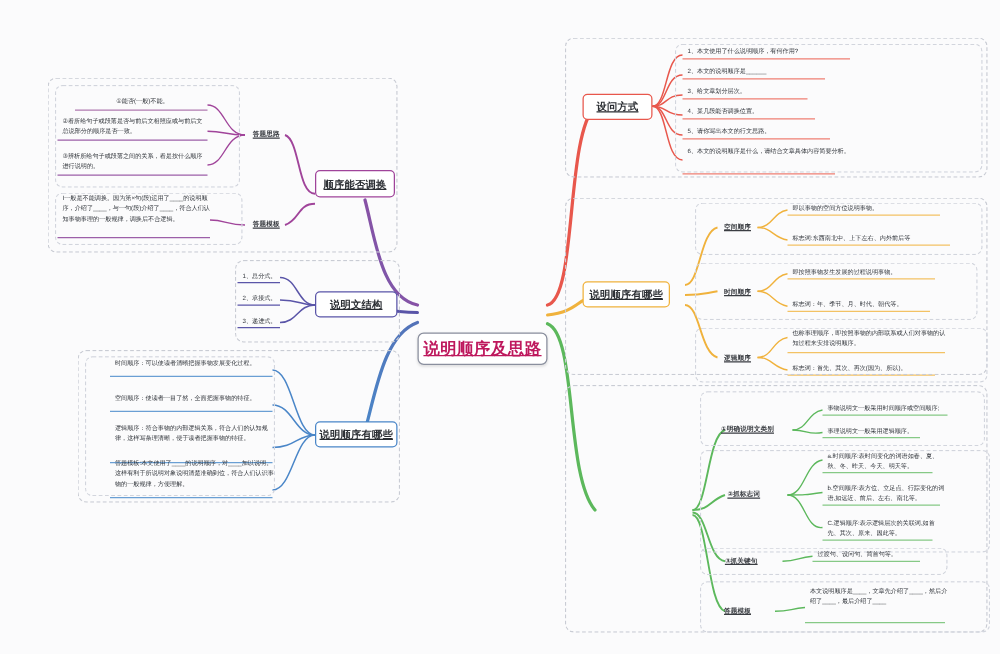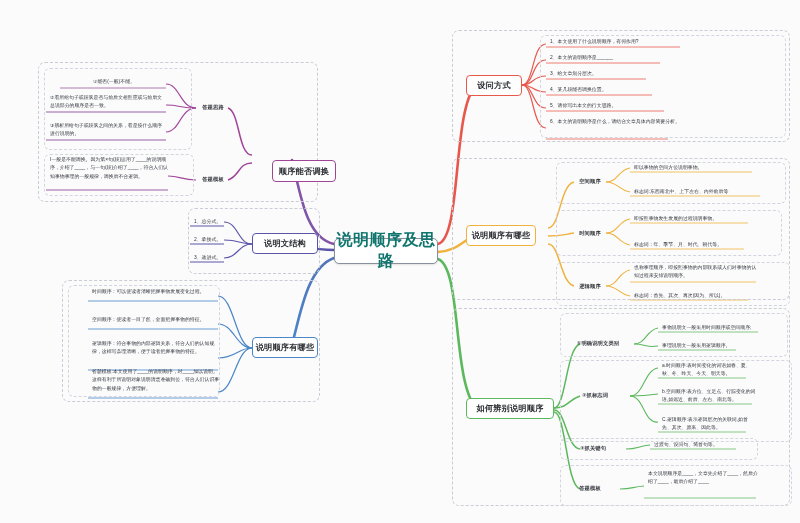--- a/index.html
+++ b/index.html
@@ -12,31 +12,32 @@
   }
   #canvas{position:absolute;inset:0;width:800px;height:523px;}
   #svg{position:absolute;left:0;top:0;width:800px;height:523px;pointer-events:none;}
 
   
   .node{
     position:absolute;
     box-sizing:border-box;
     background:#fff;
     display:flex;align-items:center;justify-content:center;
-    text-align:center;
     border-radius:4px;
+    text-decoration:underline;
   }
   .root{
     border:1.4px solid #8a8f9e;
     border-radius:5px;
-    font-size:16px;
+    font-size:13px;
     font-weight:700;
-    color:#0f766e;
+    color:#be185d;
     letter-spacing:.5px;
     box-shadow:0 1px 2px rgba(0,0,0,.10);
+    margin-top:28px;
   }
   .branch{
     border-width:1.3px;border-style:solid;
     font-size:8.2px;font-weight:700;
     color:#2b2e33;
     border-radius:4px;
     letter-spacing:.2px;
   }
   .subnode{
     font-size:5.3px;font-weight:700;color:#3a3d42;
@@ -214,31 +215,30 @@
   <div class="frame inner" style="left:556px;top:262px;width:234px;height:44px;"></div>
 
   <div class="frame" style="left:452px;top:308px;width:338px;height:198px;"></div>
   <div class="frame inner" style="left:560px;top:313px;width:228px;height:44px;"></div>
   <div class="frame inner" style="left:560px;top:360px;width:232px;height:82px;"></div>
   <div class="frame inner" style="left:560px;top:438px;width:198px;height:22px;"></div>
   <div class="frame inner" style="left:560px;top:465px;width:232px;height:41px;"></div>
 
   <div class="node root" style="left:334px;top:238px;width:104px;height:26px;">说明顺序及思路</div>
 
-  <div class="node branch" style="left:252px;top:160px;width:64px;height:22px;border-color:#a0449a;margin-left:20px;">顺序能否调换</div>
+  <div class="node branch" style="left:252px;top:136px;width:64px;height:22px;border-color:#a0449a;">顺序能否调换</div>
 
   <div class="node branch" style="left:252px;top:233px;width:66px;height:21px;border-color:#5a55a8;">说明文结构</div>
 
   <div class="node branch" style="left:252px;top:337px;width:66px;height:21px;border-color:#4a86c8;">说明顺序有哪些</div>
 
   <div class="node branch" style="left:466px;top:75px;width:56px;height:21px;border-color:#e8574c;">设问方式</div>
 
   <div class="node branch" style="left:466px;top:225px;width:70px;height:21px;border-color:#f0b23c;">说明顺序有哪些</div>
 
-  <div class="node branch" style="left:466px;top:398px;width:88px;height:21px;border-color:#5cb85c;">如何辨别说明顺序</div>
 
   <div class="node subnode" style="left:196px;top:100px;width:34px;height:14px;">答题思路</div>
   <div class="node subnode" style="left:196px;top:172px;width:34px;height:14px;">答题模板</div>
 
   <div class="leafc" style="position:absolute;left:60px;top:78px;width:104px;">①能否(一般)不能。</div>
   <div class="leaf" style="position:absolute;left:48px;top:94px;width:116px;">②看所给句子或段落是否与前后文相照应或与前后文总说部分的顺序是否一致。</div>
   <div class="leaf" style="position:absolute;left:48px;top:122px;width:116px;">③辨析所给句子或段落之间的关系，看是按什么顺序进行说明的。</div>
   <div class="leaf" style="position:absolute;left:48px;top:156px;width:118px;">I一般是不能调换。因为第×句(段)运用了____的说明顺序，介绍了____，与一句(段)介绍了____，符合人们认知事物事理的一般规律，调换后不合逻辑。</div>
 
   <div class="leaf" style="position:absolute;left:192px;top:218px;width:34px;">1、总分式。</div>

